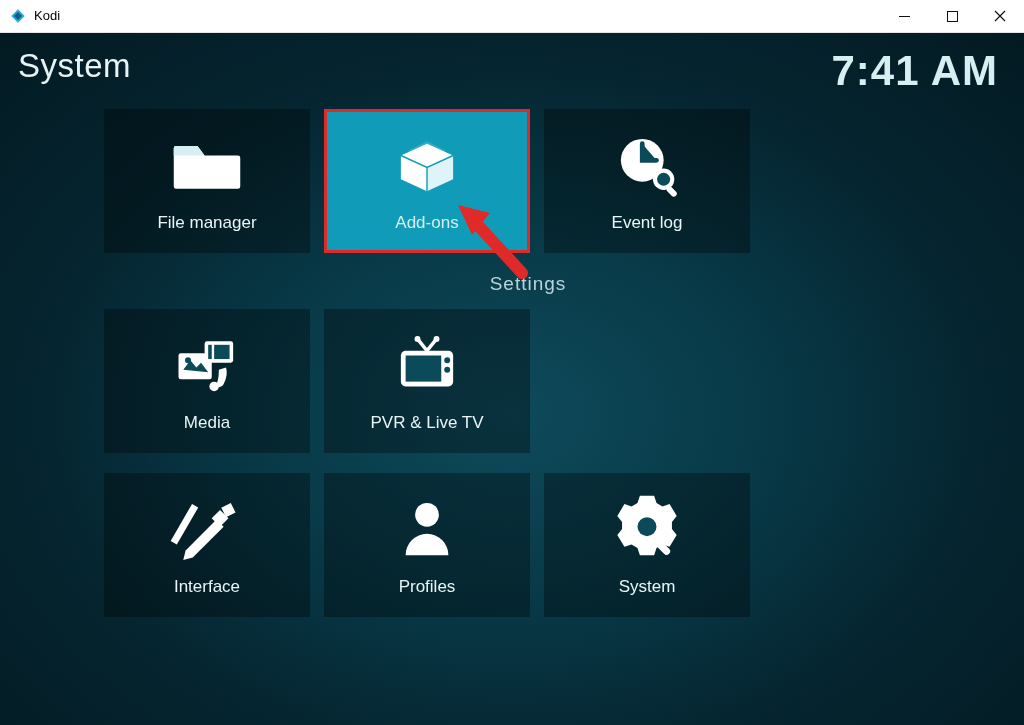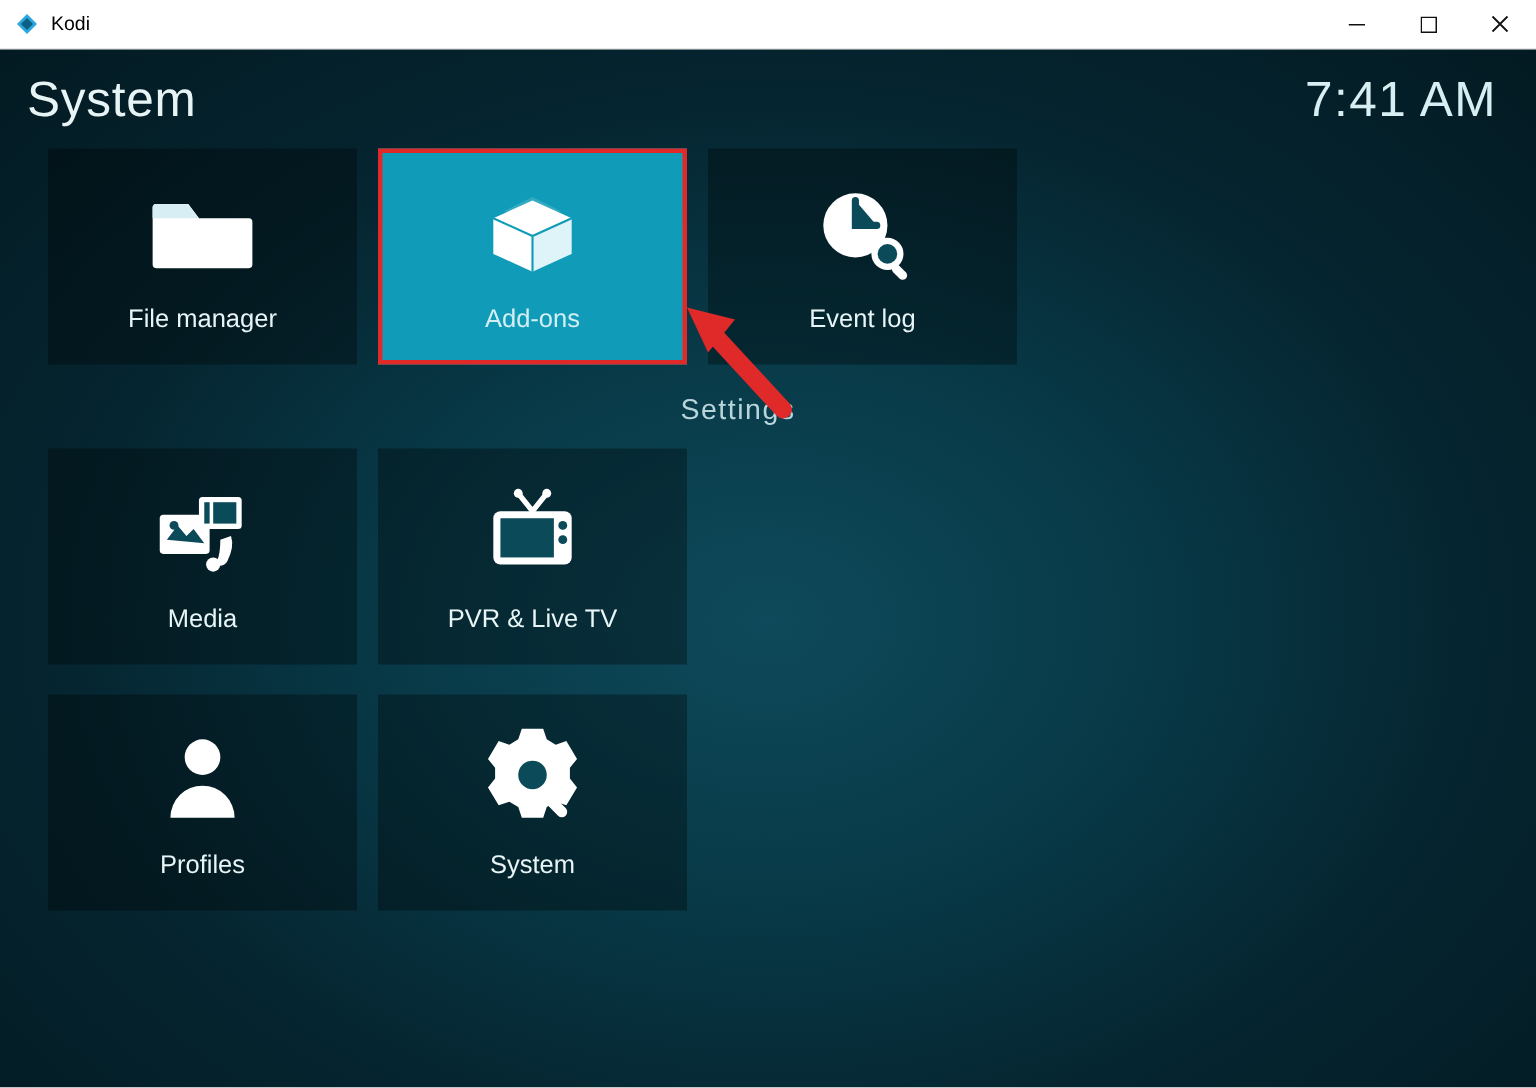--- a/index.html
+++ b/index.html
@@ -33,24 +33,24 @@
     height: calc(100% - 33px);
     background: radial-gradient(ellipse at 50% 55%, #0e4a5b 0%, #083947 35%, #052530 65%, #031a22 100%);
     color: #e8f5f7;
   }
 
   .app-header {
     display: flex; justify-content: space-between; align-items: flex-start;
     padding: 14px 26px 0 18px;
   }
   .page-title { font-size: 33px; font-weight: 300; letter-spacing: .5px; color: #e7f4f6; }
-  .clock { font-size: 33px; font-weight: 400; color: #d7eef2; letter-spacing: 1px; }
+  .clock { font-size: 42px; font-weight: 700; color: #d7eef2; letter-spacing: 1px; }
 
   .grid-wrap {
-    padding: 14px 72px 30px 32px;
+    padding: 14px 72px 30px 104px;
   }
 
   .row { display: flex; gap: 14px; margin-bottom: 20px; }
 
   .tile {
     width: 206px; height: 144px;
     background: rgba(0,0,0,0.32);
     display: flex; flex-direction: column; align-items: center; justify-content: center;
     gap: 14px;
     color: #e8f5f7;
@@ -200,20 +200,31 @@
           </svg>
         </span>
         <div class="tile-label">PVR &amp; Live TV</div>
       </div>
 
     </div>
 
     <div class="row">
 
 
+      <div class="tile">
+        <span class="icon-slot">
+          <svg viewBox="0 0 64 64">
+            <path d="M14 50 L40 24 l6 6 L20 56 L12 58 Z" fill="#fff"></path>
+            <rect x="38" y="18" width="10" height="10" fill="#fff" transform="rotate(45 43 23)"></rect>
+            <rect x="10" y="10" width="6" height="36" fill="#fff" transform="rotate(30 13 28)"></rect>
+            <path d="M44 14 l8 -4 l4 8 l-8 4 Z" fill="#fff"></path>
+          </svg>
+        </span>
+        <div class="tile-label">Interface</div>
+      </div>
 
       <div class="tile">
         <span class="icon-slot">
           <svg viewBox="0 0 64 64">
             <circle cx="32" cy="20" r="10" fill="#fff"></circle>
             <path d="M14 54 a18 18 0 0 1 36 0 Z" fill="#fff"></path>
           </svg>
         </span>
         <div class="tile-label">Profiles</div>
       </div>

